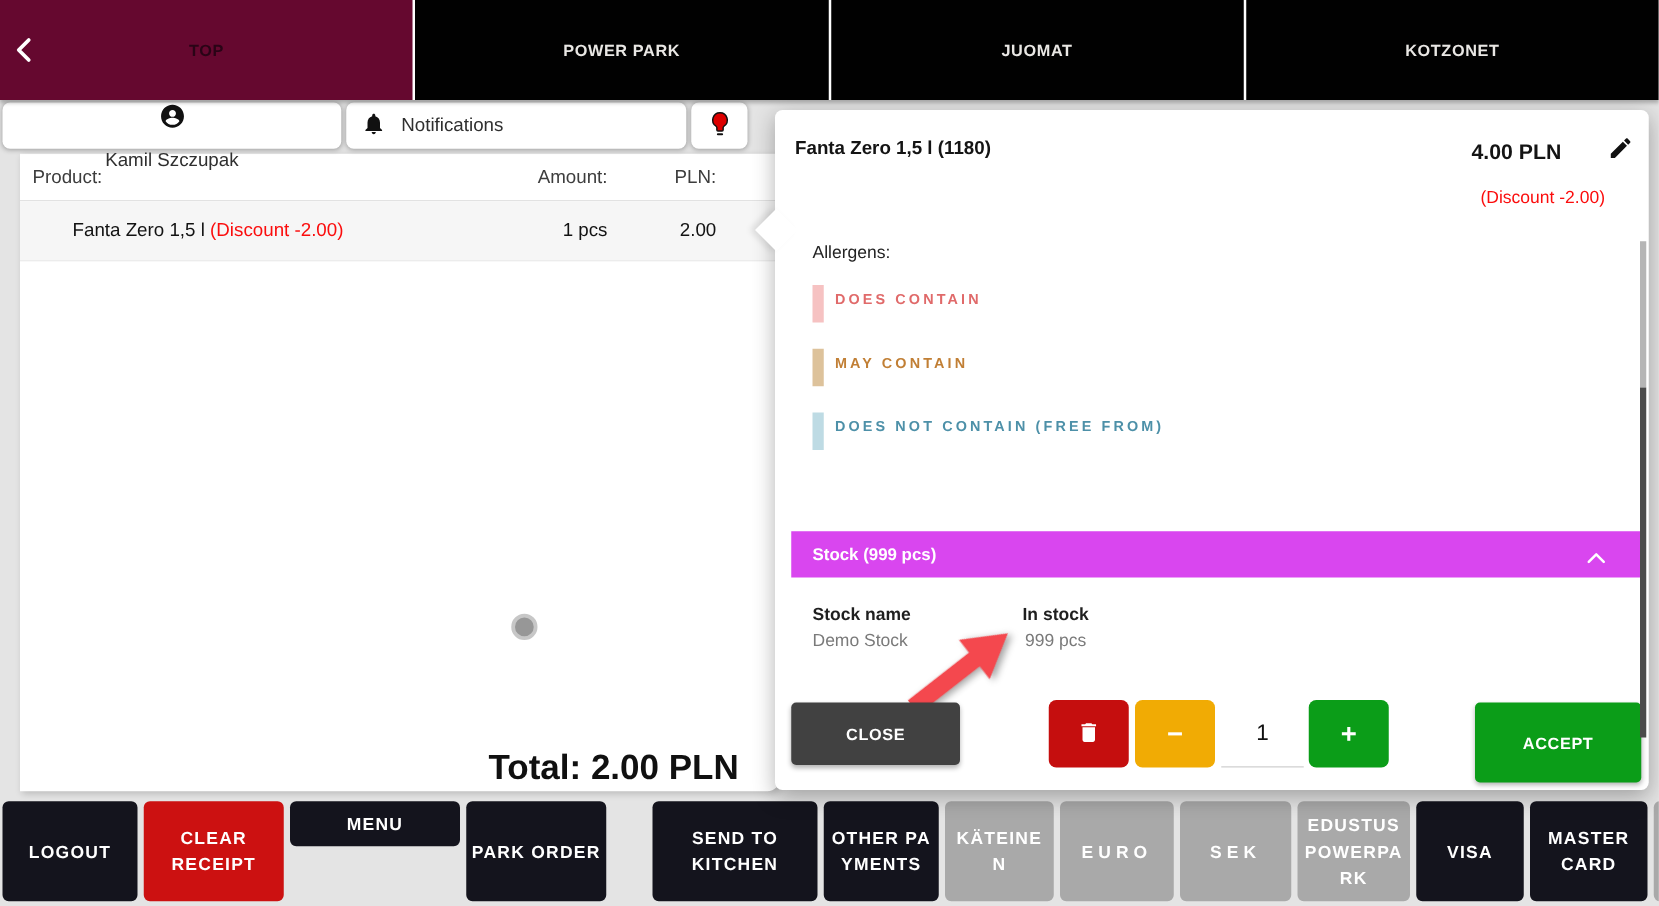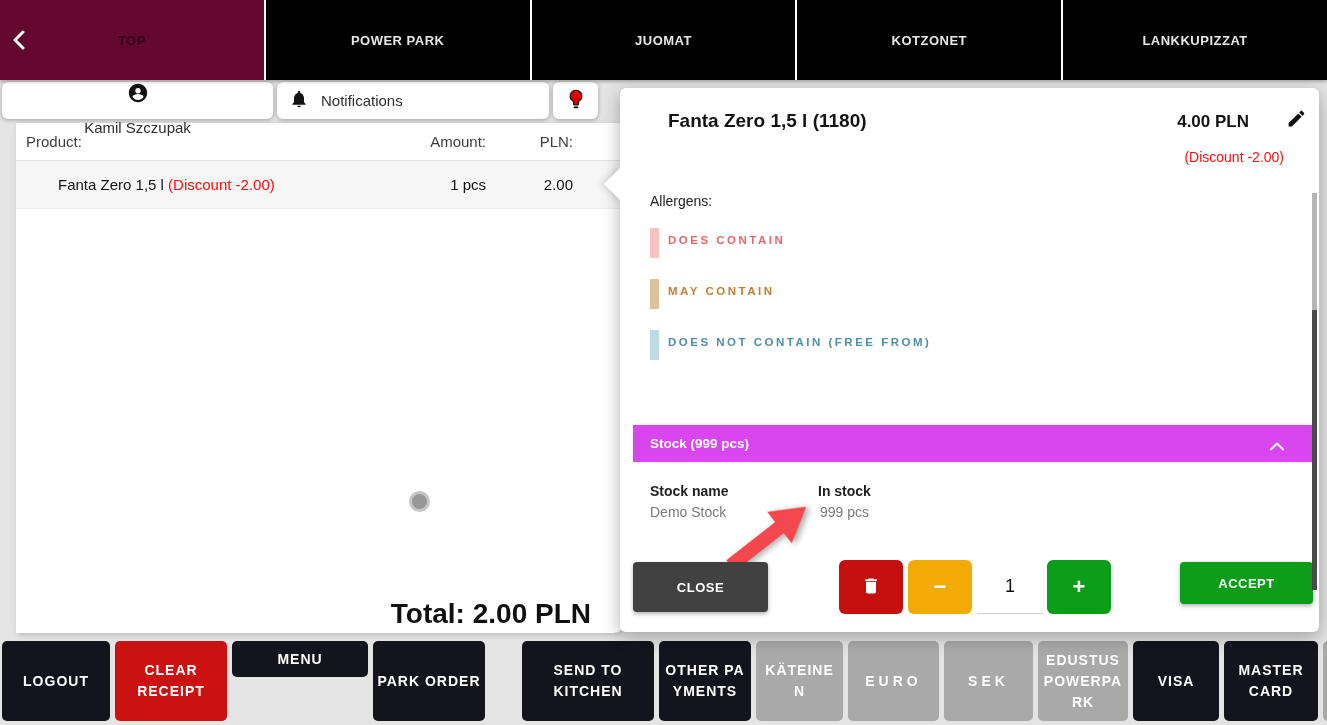--- a/index.html
+++ b/index.html
@@ -37,21 +37,21 @@
   .discount-red { color:#fb0d0d; }
   .gray-dot { position:absolute; left:393px; top:368px; width:21px; height:21px; border-radius:50%;
               background:#979797; border:3px solid #c7c7c7; }
   .total { position:absolute; right:33px; bottom:3px; font-size:28px; font-weight:bold; color:#101010; }
 
   
   .modal { position:absolute; left:620px; top:88px; width:699px; height:544px; background:#fff;
            border-radius:6px; box-shadow:0 5px 18px rgba(0,0,0,.30); z-index:3; }
   .pointer-diamond { position:absolute; left:-11px; top:84px; width:24px; height:24px; background:#fff;
            transform:rotate(45deg); box-shadow:-3px 3px 5px rgba(0,0,0,.10); }
-  .m-title { position:absolute; left:16px; top:22px; font-size:19px; font-weight:bold; color:#141414;margin-left:32px; }
+  .m-title { position:absolute; left:16px; top:22px; font-size:15px; font-weight:bold; color:#141414; }
   .m-price { position:absolute; right:70px; top:24px; font-size:17px; font-weight:bold; color:#141414; }
   .m-pencil { position:absolute; right:12px; top:20px; cursor:pointer; }
   .m-discount { position:absolute; right:35px; top:61px; font-size:14px; color:#fb0d0d; }
   .m-allergens-label { position:absolute; left:30px; top:105px; font-size:14px; color:#222; }
   .al-bar { position:absolute; left:30px; width:9px; height:30px; }
   .al-text { position:absolute; left:48px; font-size:11.5px; font-weight:bold; letter-spacing:2.5px; }
   .stock-header { position:absolute; left:13px; right:6px; top:337px; height:37px; background:#d946ef;
            color:#fff; display:flex; align-items:center; padding-left:17px; font-size:13.5px; font-weight:bold; cursor:pointer; }
   .stock-chevron { position:absolute; right:28px; top:14px; }
   .stock-lbl { position:absolute; font-size:14px; font-weight:bold; color:#1f1f1f; }
@@ -61,21 +61,21 @@
   .m-close { position:absolute; left:13px; top:474px; width:135px; height:50px; background:#414141;
          border-radius:4px; font-size:13px; letter-spacing:.5px; box-shadow:0 2px 4px rgba(0,0,0,.3); }
   .m-trash { position:absolute; left:219px; top:472px; width:64px; height:54px; background:#c50e0e; border-radius:6px; }
   .m-minus { position:absolute; left:288px; top:472px; width:64px; height:54px; background:#f1ab04;
          border-radius:6px; font-size:22px; }
   .m-qty { position:absolute; left:357px; top:472px; width:66px; height:54px; border:none;
          border-bottom:1px solid #cfcfcf; text-align:center; font-size:18px; color:#111;
          font-family:"Liberation Sans", sans-serif; background:transparent; }
   .m-plus { position:absolute; left:427px; top:472px; width:64px; height:54px; background:#0b9d18;
          border-radius:6px; font-size:22px; }
-  .m-accept { position:absolute; left:560px; top:474px; width:133px; height:42px; background:#0b9d18;
+  .m-accept { position:absolute; left:560px; top:474px; width:133px; height:64px; background:#0b9d18;
          border-radius:4px; font-size:13px; letter-spacing:.5px; box-shadow:0 2px 4px rgba(0,0,0,.3); }
   .scroll-track { position:absolute; right:2px; top:105px; width:5px; height:117px; background:#b5b5b5; }
   .scroll-thumb { position:absolute; right:2px; top:222px; width:5px; height:280px; background:#4b4b4b; cursor:grab; }
   .arrow-anno { position:absolute; left:100px; top:425px; width:100px; height:44px;
          transform:rotate(-38deg); filter:drop-shadow(2px 3px 3px rgba(0,0,0,.35)); pointer-events:none; }
 
   
   .bottombar { position:absolute; left:0; top:633px; width:1327px; height:92px;
          display:flex; gap:5px; padding:8px 2px 0 2px; }
   .bb { height:80px; border-radius:5px; display:flex; align-items:center; justify-content:center;
@@ -104,23 +104,20 @@
     </div>
     <div class="tab">
         <span>POWER PARK</span>
       </div>
     <div class="tab">
         <span>JUOMAT</span>
       </div>
     <div class="tab">
         <span>KOTZONET</span>
       </div>
-    <div class="tab">
-        <span>LANKKUPIZZAT</span>
-      </div>
   </div>
 
   <div class="chip chip-user">
     <span>
       <svg width="22" height="22" viewBox="0 0 24 24">
           <path fill="#111" d="M12 2C6.48 2 2 6.48 2 12s4.48 10 10 10 10-4.48 10-10S17.52 2 12 2zm0 4.5c1.66 0 3 1.34 3 3s-1.34 3-3 3-3-1.34-3-3 1.34-3 3-3zm0 13c-2.5 0-4.71-1.28-6-3.22.03-1.99 4-3.08 6-3.08s5.97 1.09 6 3.08c-1.29 1.94-3.5 3.22-6 3.22z"></path>
         </svg>
     </span>
     <span>Kamil Szczupak</span>
   </div>

